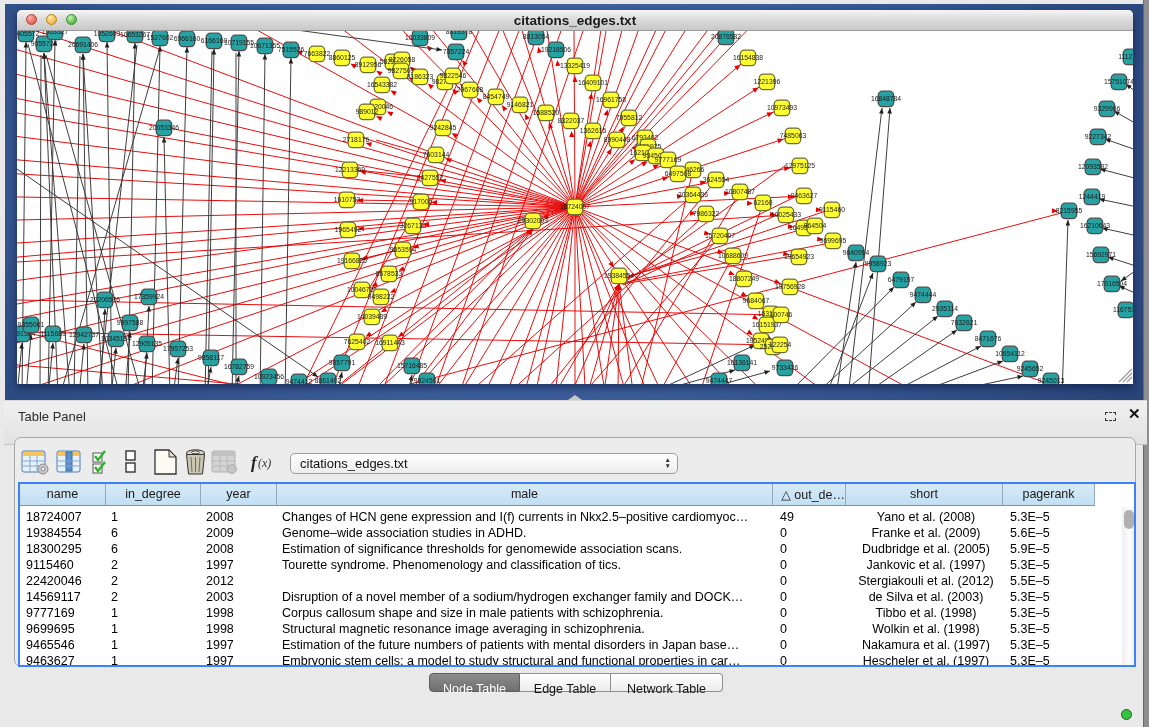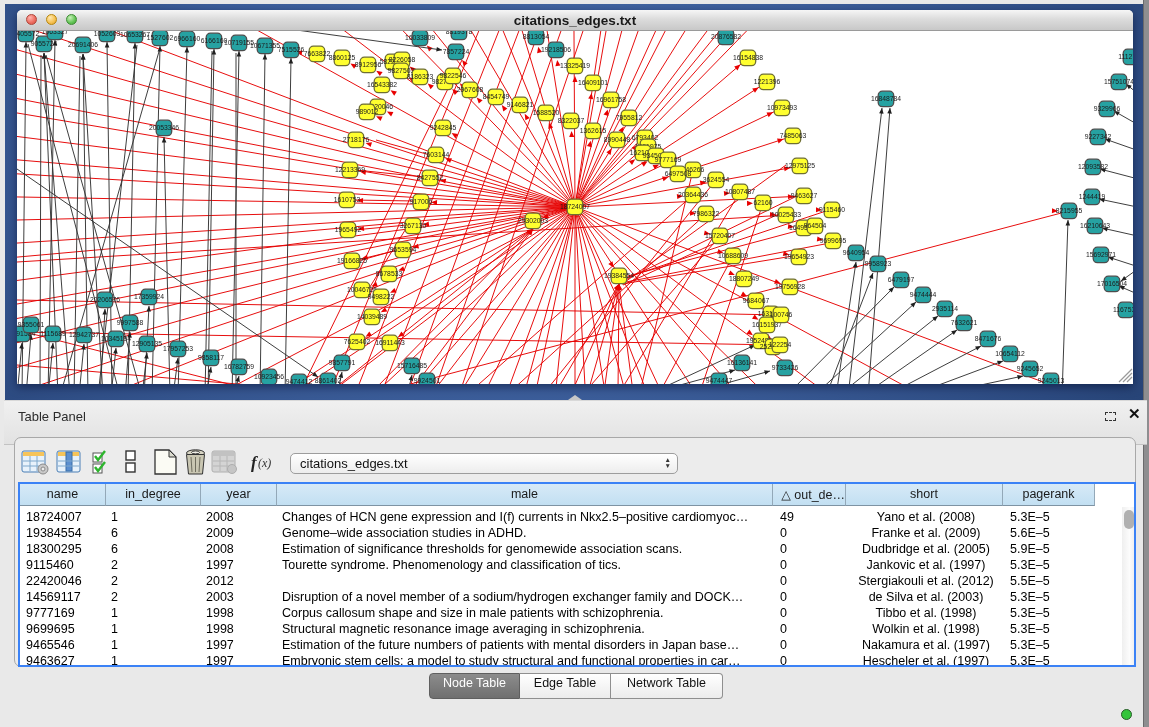--- a/index.html
+++ b/index.html
@@ -34,21 +34,21 @@
 #tbl{position:absolute;left:3px;top:44px;width:1118px;height:185px;background:#fff;border:2px solid #3b82f6;overflow:hidden}
 .hdr{position:absolute;top:0;height:22px;background:linear-gradient(#d7eaf7,#c2dff2);border-right:1px solid #93a8b8;border-bottom:1px solid #7e93a3;font-size:12.5px;color:#1a1a1a;text-align:center;padding-top:3px}
 .trow{position:absolute;left:0;width:1090px;height:16px;font-size:12.5px;color:#000;white-space:nowrap}
 .trow span{position:absolute;top:0}
 .c0{left:6px}.c1{left:91px}.c2{left:186px}.c3{left:262px}.c4{left:760px}
 .c5{left:826px;width:160px;text-align:center}.c6{left:990px}
 #vsb{position:absolute;left:1102px;top:23px;width:15px;height:161px;background:linear-gradient(90deg,#efefef,#fcfcfc 50%,#e9e9e9)}
 #vsb .th{position:absolute;left:2px;top:3px;width:10px;height:19px;border-radius:5px;background:#b0b0b0}
 
 #tabs{position:absolute;left:429px;top:273px;width:294px;height:19px;font-size:12.5px}
-.tab{position:absolute;top:0;height:26px;border:1px solid #8f8f8f;background:linear-gradient(#ffffff,#ececec);color:#111;text-align:center;padding-top:2px}
+.tab{position:absolute;top:0;height:19px;border:1px solid #8f8f8f;background:linear-gradient(#ffffff,#ececec);color:#111;text-align:center;padding-top:8px}
 #tab1{left:0;width:91px;border-radius:4px 0 0 4px;background:linear-gradient(#8c8c8c,#6f6f6f);color:#fff;border-color:#5f5f5f}
 #tab2{left:91px;width:91px;border-left:none}
 #tab3{left:182px;width:112px;border-left:none;border-radius:0 4px 4px 0}
 
 #sbar{position:absolute;left:0;top:700px;width:1143px;height:27px;background:#e9e9e9}
 #mem{position:absolute;left:1057px;top:28px;font-size:12px;color:#111}
 #memdot{position:absolute;left:1121px;top:9px;width:11px;height:11px;border-radius:50%;background:#35c53c;border:1px solid #2a5b2a}
 
 #notch{position:absolute;left:568px;top:395px;width:14px;height:5px;background:#c7c7c7;clip-path:polygon(50% 0,100% 100%,0 100%)}
 </style></head>

